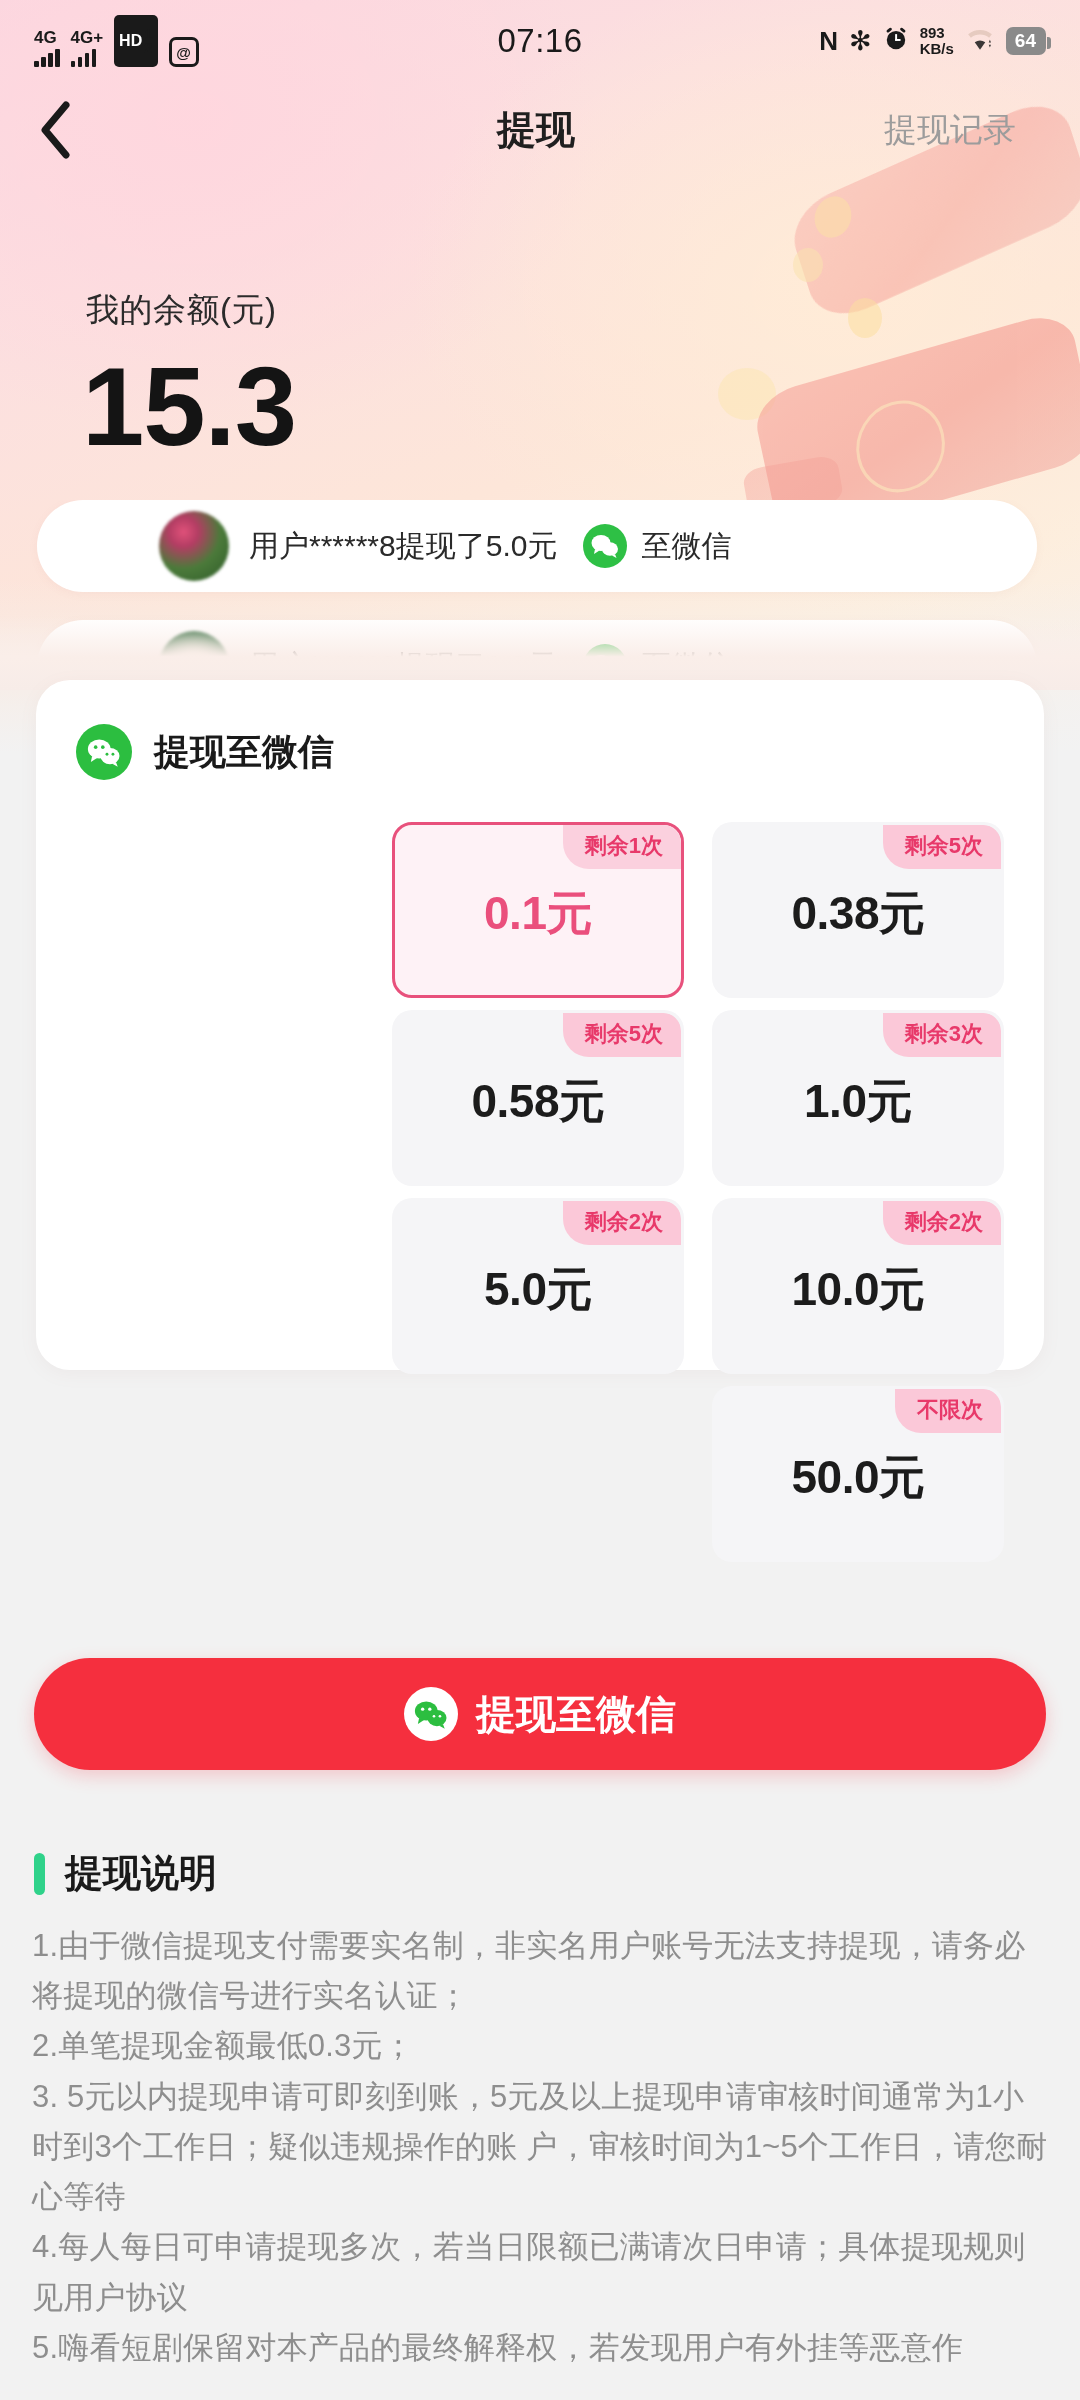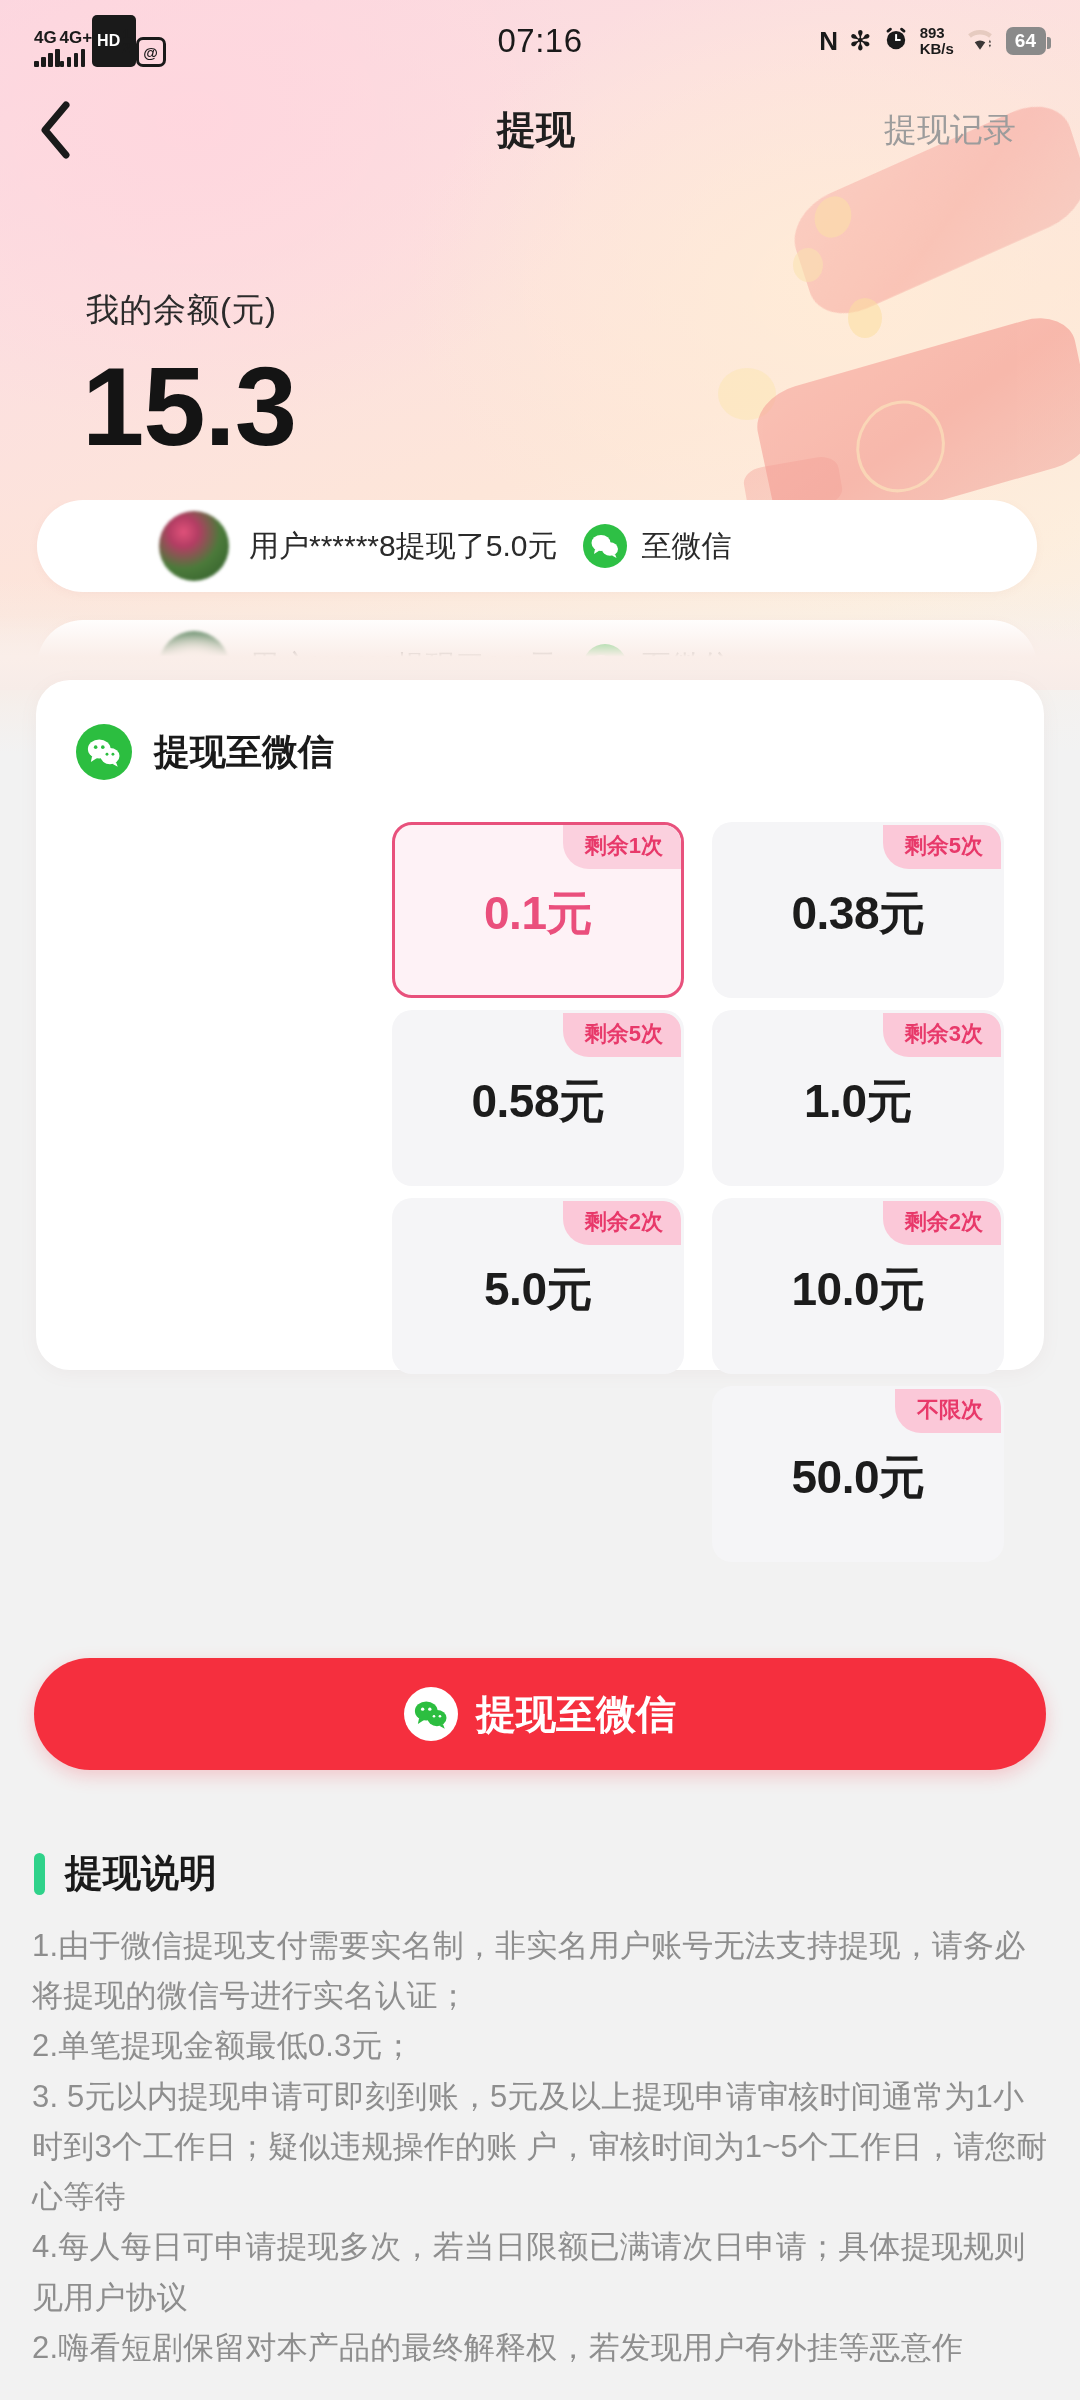--- a/index.html
+++ b/index.html
@@ -67,21 +67,21 @@
   .coin3 { top: 298px; left: 848px; width: 34px; height: 40px; background: #fbdfa0; }
   .coin4 { top: 368px; left: 718px; width: 58px; height: 52px; background: #fbe6b4; }
 
   
   .statusbar {
     position: absolute; top: 0; left: 0; width: 1080px; height: 82px;
     display: flex; align-items: center;
     padding: 0 34px;
     color: #1a1a1a;
   }
-  .sb-left { display: flex; align-items: flex-end; }
+  .sb-left { display: flex; align-items: flex-end; gap: 11px; }
   .sb-center { position: absolute; left: 0; right: 0; text-align: center;
                font-size: 33px; font-weight: 500; letter-spacing: .5px; }
   .sb-right { margin-left: auto; display: flex; align-items: center; gap: 11px; }
 
   .sig { display: flex; flex-direction: column; align-items: flex-start; line-height: 1; }
   .sig-label { font-size: 17px; font-weight: 700; margin-bottom: 2px; }
   .bars { display: flex; align-items: flex-end; gap: 2.5px; height: 19px; }
   .bars i { width: 4.5px; background: #1a1a1a; border-radius: 1px; display: block; }
   .bars i:nth-child(1){height:6px;} .bars i:nth-child(2){height:10px;}
   .bars i:nth-child(3){height:14px;} .bars i:nth-child(4){height:18px;}
@@ -449,17 +449,17 @@
   <div class="rules">
     <div class="rules-head">
       <span class="rules-bar"></span>
       <span class="rules-title">提现说明</span>
     </div>
     <div class="rules-body">
       <div class="rule-item">1.由于微信提现支付需要实名制，非实名用户账号无法支持提现，请务必将提现的微信号进行实名认证；</div>
       <div class="rule-item">2.单笔提现金额最低0.3元；</div>
       <div class="rule-item">3. 5元以内提现申请可即刻到账，5元及以上提现申请审核时间通常为1小时到3个工作日；疑似违规操作的账 户，审核时间为1~5个工作日，请您耐心等待</div>
       <div class="rule-item">4.每人每日可申请提现多次，若当日限额已满请次日申请；具体提现规则见用户协议</div>
-      <div class="rule-item">2.嗨看短剧保留对本产品的最终解释权，若发现用户有外挂等恶意作</div>
+      <div class="rule-item">5.嗨看短剧保留对本产品的最终解释权，若发现用户有外挂等恶意作</div>
     </div>
   </div>
 
 </div>
 
 </body></html>

